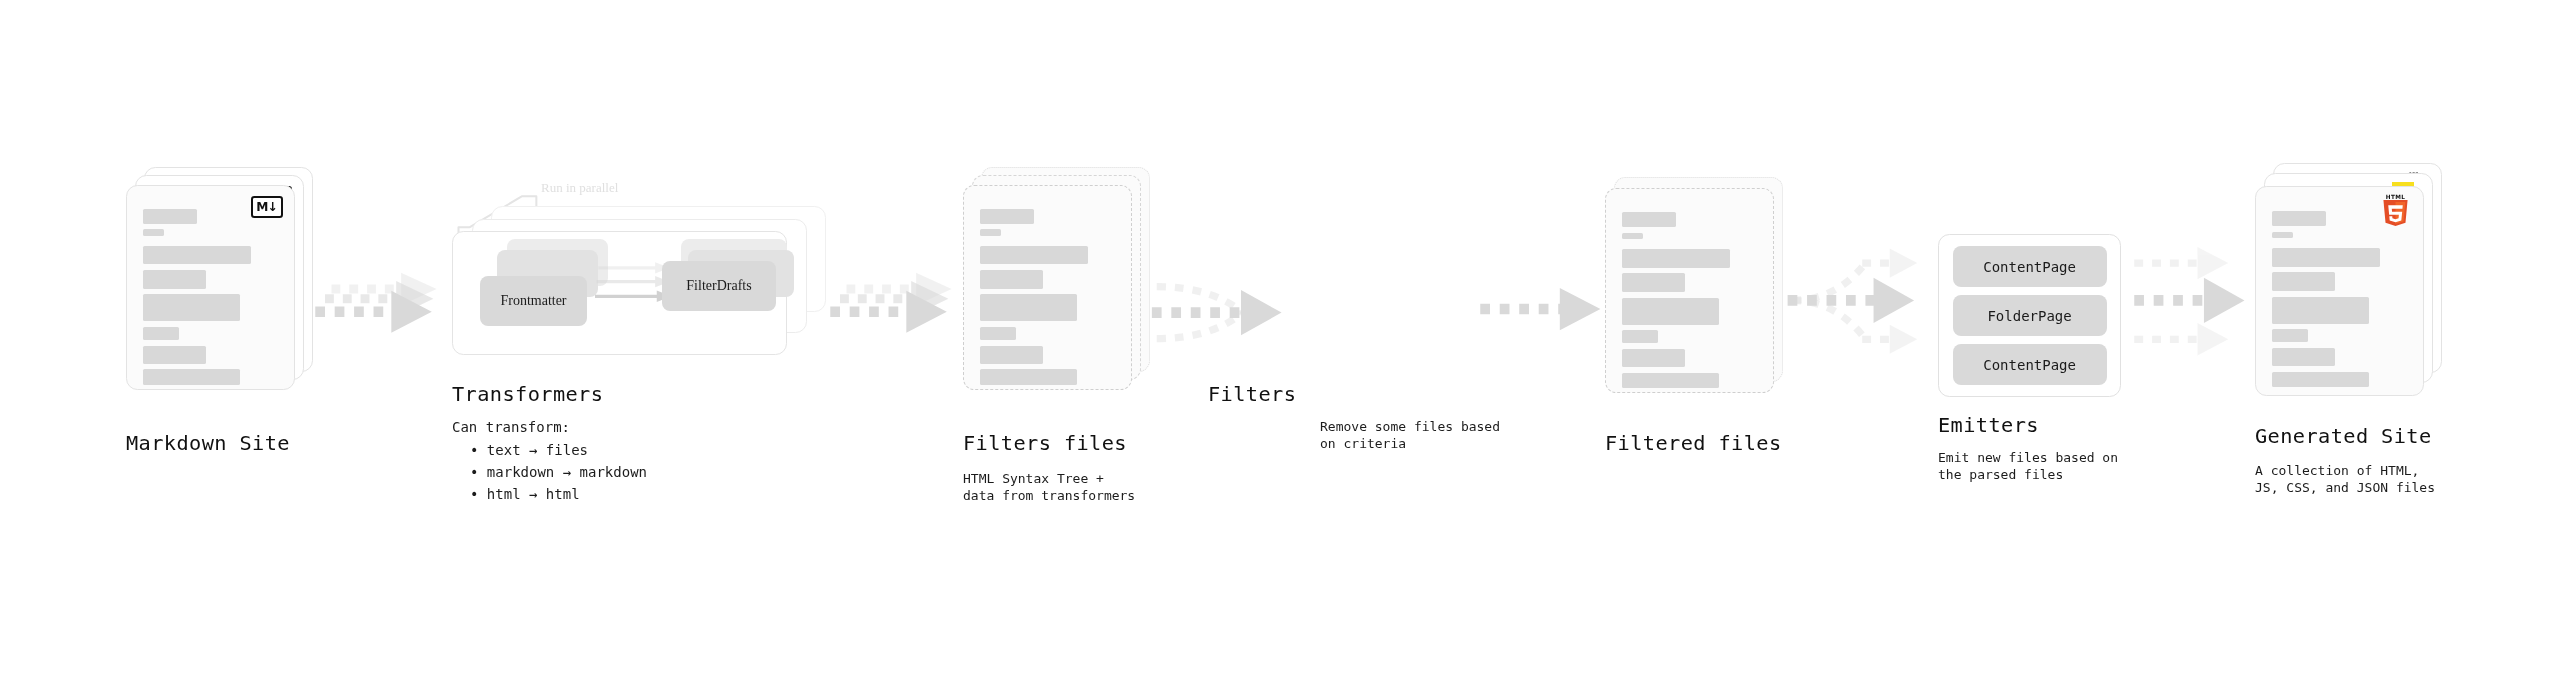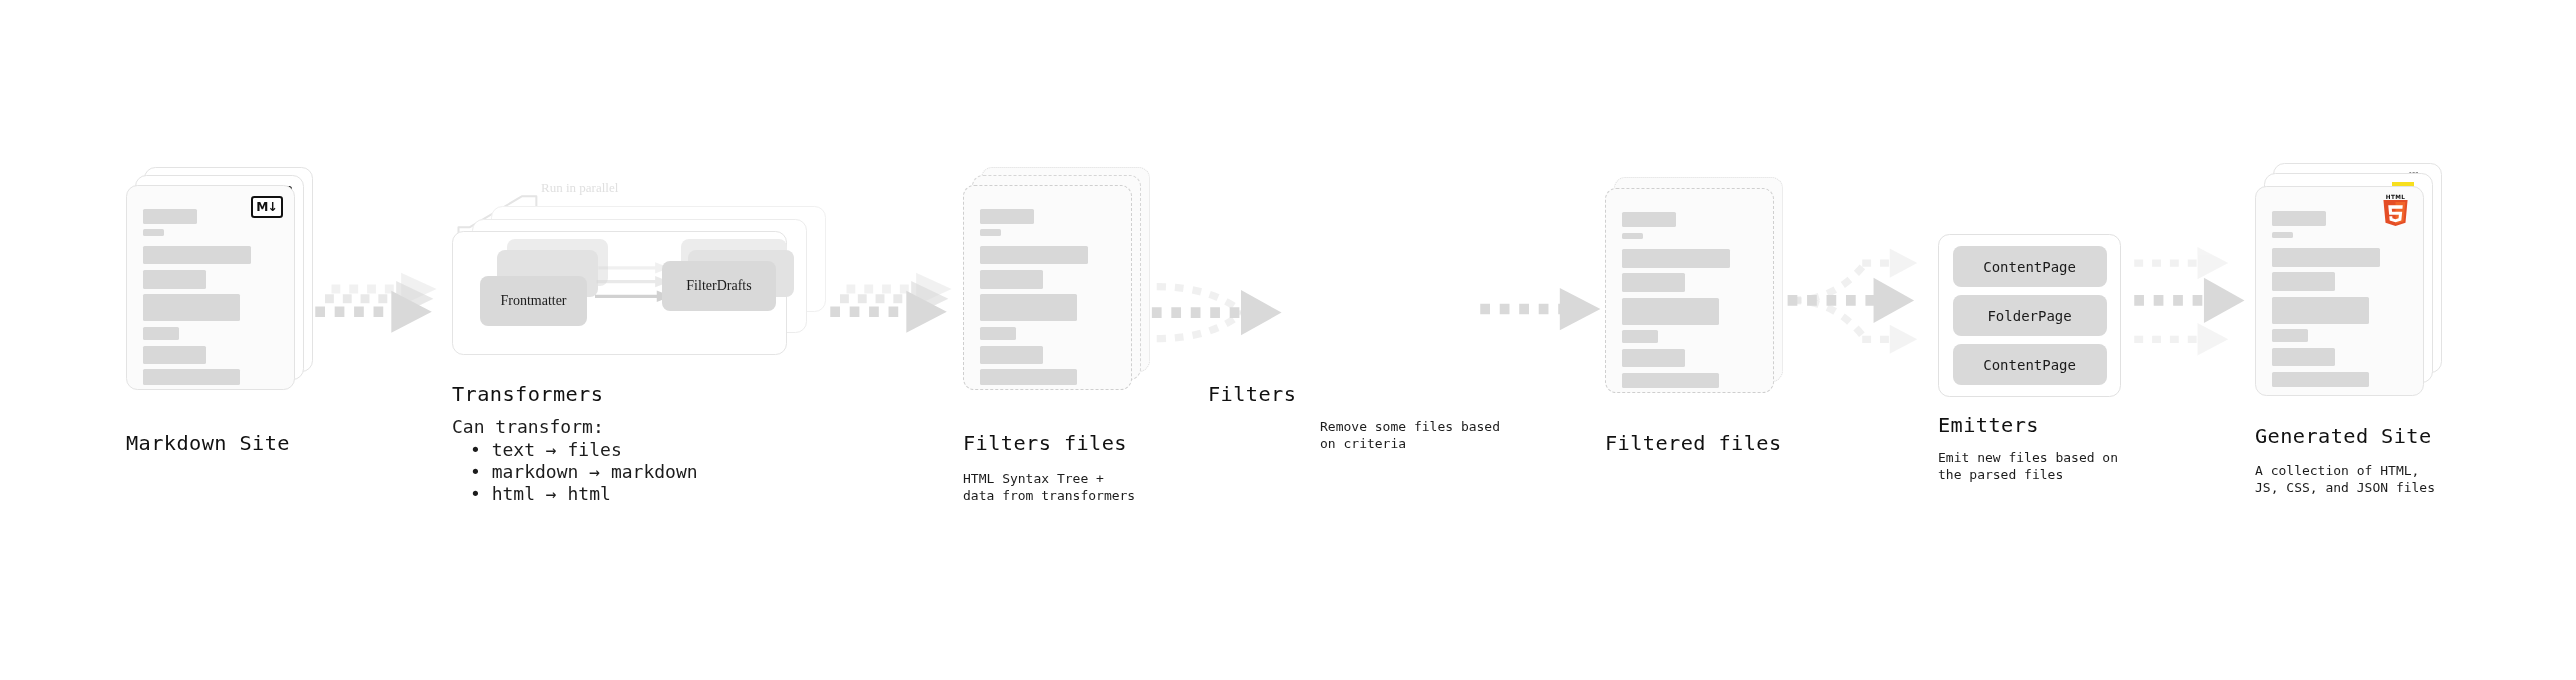--- a/index.html
+++ b/index.html
@@ -64,21 +64,21 @@
   .chip.faint2{background:#ececec;}
 
   
   .cap-title{
     position:absolute;font-size:20.3px;color:#111;white-space:nowrap;letter-spacing:0.4px;
   }
   .cap-sub{
     position:absolute;font-size:13px;color:#1c1c1c;line-height:17px;white-space:pre;
   }
   .cap-note{
-    position:absolute;font-size:18px;color:#1c1c1c;line-height:18px;white-space:pre;
+    position:absolute;font-size:14px;color:#1c1c1c;line-height:18px;white-space:pre;
   }
   .parallel-lbl{
     position:absolute;font-size:13px;color:#e0e0e0;white-space:nowrap;
   }
 
   
   .arrowwrap{position:absolute;}
   svg{display:block;overflow:visible;}
 </style>
 </head>

